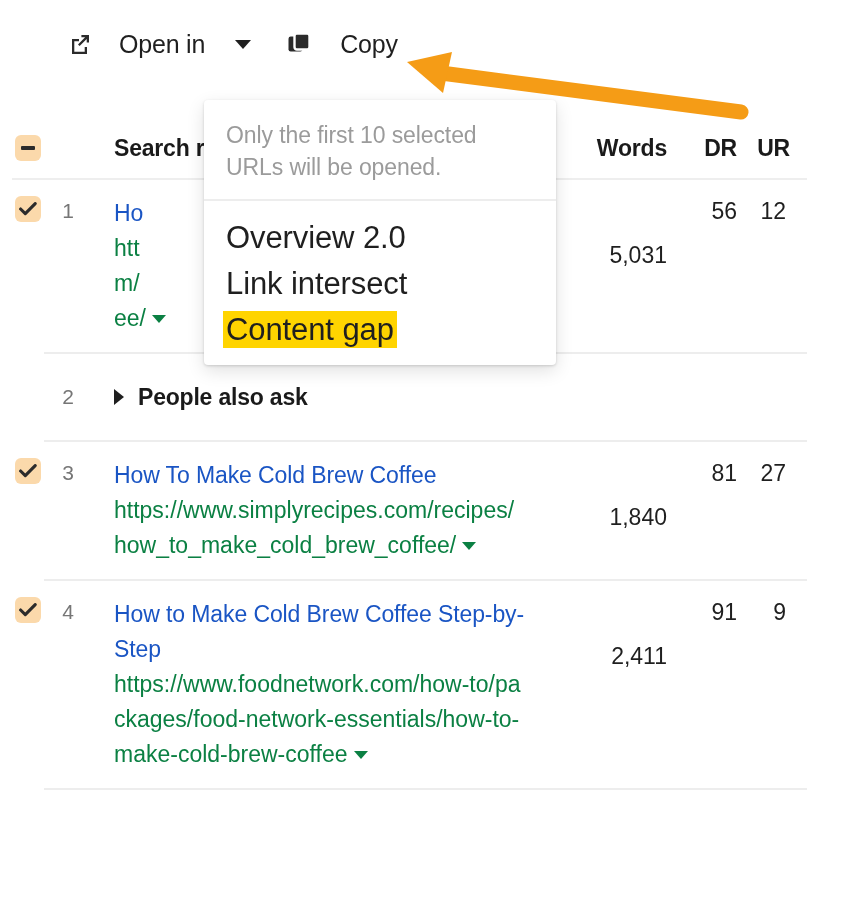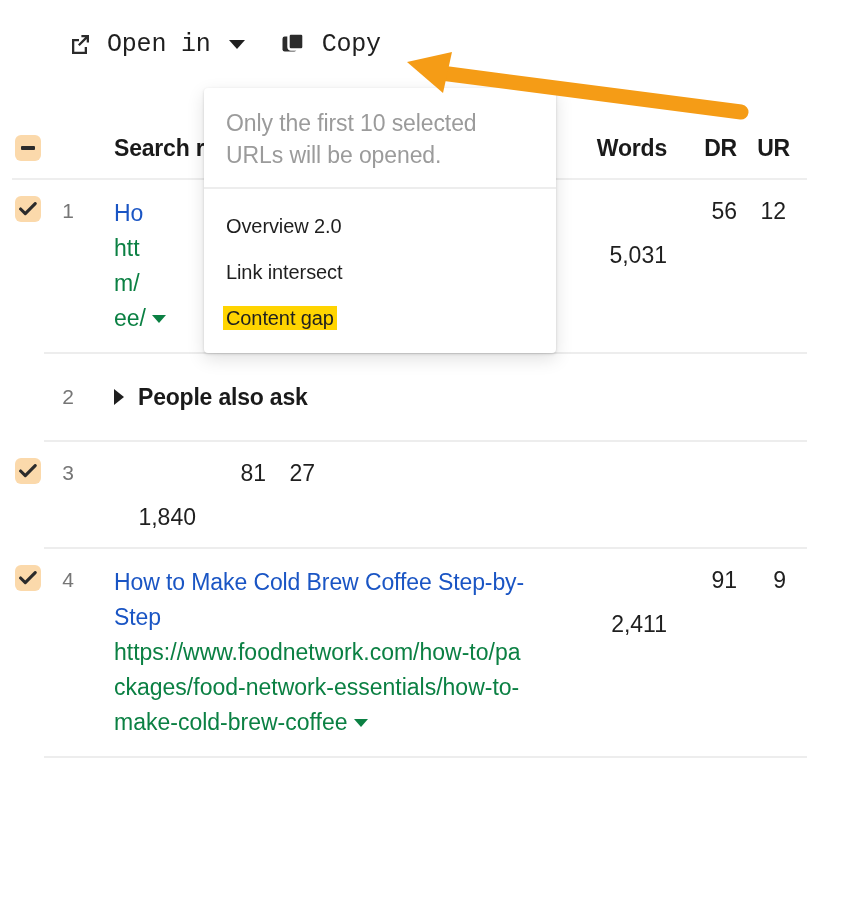--- a/index.html
+++ b/index.html
@@ -27,27 +27,27 @@
   .selected-count {
     font-size: 25px;
     font-weight: bold;
     letter-spacing: -0.2px;
     color: #1a1a1a;
     margin-bottom: 30px;
   }
   .tool-btn {
     display: flex;
     align-items: center;
-    gap: 16px;
+    gap: 28px;
     background: none;
     border: 0;
     padding: 0;
     cursor: pointer;
     margin-bottom: 30px;
-    font-family: Liberation Mono, monospace;
+    font-family: Liberation Sans, sans-serif;
   }
   .tool-btn .lbl {
     font-size: 25px;
     color: #1f1f1f;
     letter-spacing: -0.2px;
   }
   #open-in-btn { margin-left: 42px; }
   #copy-btn { margin-left: 37px; }
 
   .ext-icon { width: 22px; height: 22px; display: block; }
@@ -166,39 +166,39 @@
     flex: 0 0 auto;
   }
   .cb svg { display: block; }
   .cb-dash {
     width: 14px; height: 4px; background: #2b2b2b; border-radius: 1px;
   }
 
   
   .dropdown {
     position: absolute;
-    left: 204px; top: 88px;
+    left: 204px; top: 100px;
     width: 352px;
     background: #ffffff;
     border-radius: 4px;
     box-shadow: 0 1px 3px rgba(0,0,0,0.16), 0 6px 18px rgba(0,0,0,0.12);
     z-index: 40;
     overflow: hidden;
   }
   .dd-note {
     padding: 19px 22px 16px 22px;
     font-size: 23px;
     line-height: 32px;
     color: #9b9b9b;
     letter-spacing: -0.1px;
     border-bottom: 2px solid #ededed;
   }
   .dd-items { padding: 14px 0 12px 0; }
   .dd-item {
-    font-size: 20px;
+    font-size: 31px;
     line-height: 30px;
     color: #1f1f1f;
     padding: 8px 22px;
     cursor: pointer;
     letter-spacing: -0.1px;
     white-space: nowrap;
   }
   .dd-item .hl {
     background: #ffd400;
     padding: 1px 3px;
@@ -303,20 +303,26 @@
 
   <div class="row">
     <div class="cell-check">
       <div class="cb">
         <svg width="18" height="14" viewBox="0 0 18 14" aria-hidden="true">
           <path d="M1.6 7.0 L6.3 11.6 L16.2 1.6" fill="none" stroke="#2b2b2b" stroke-width="3.1" stroke-linecap="round" stroke-linejoin="round"></path>
         </svg>
       </div>
     </div>
     <div class="cell-rank">3</div>
+    <div class="cell-title">
+      <a class="res-title" href="#">How To Make Cold Brew Coffee</a>
+      <div class="url-wrap">
+        <span class="res-url">https://www.simplyrecipes.com/recipes/how_to_make_cold_brew_coffee/</span><span class="url-caret"></span>
+      </div>
+    </div>
     <div class="cell-words">1,840</div>
     <div class="cell-dr">81</div>
     <div class="cell-ur">27</div>
   </div>
 
   <div class="row">
     <div class="cell-check">
       <div class="cb">
         <svg width="18" height="14" viewBox="0 0 18 14" aria-hidden="true">
           <path d="M1.6 7.0 L6.3 11.6 L16.2 1.6" fill="none" stroke="#2b2b2b" stroke-width="3.1" stroke-linecap="round" stroke-linejoin="round"></path>

